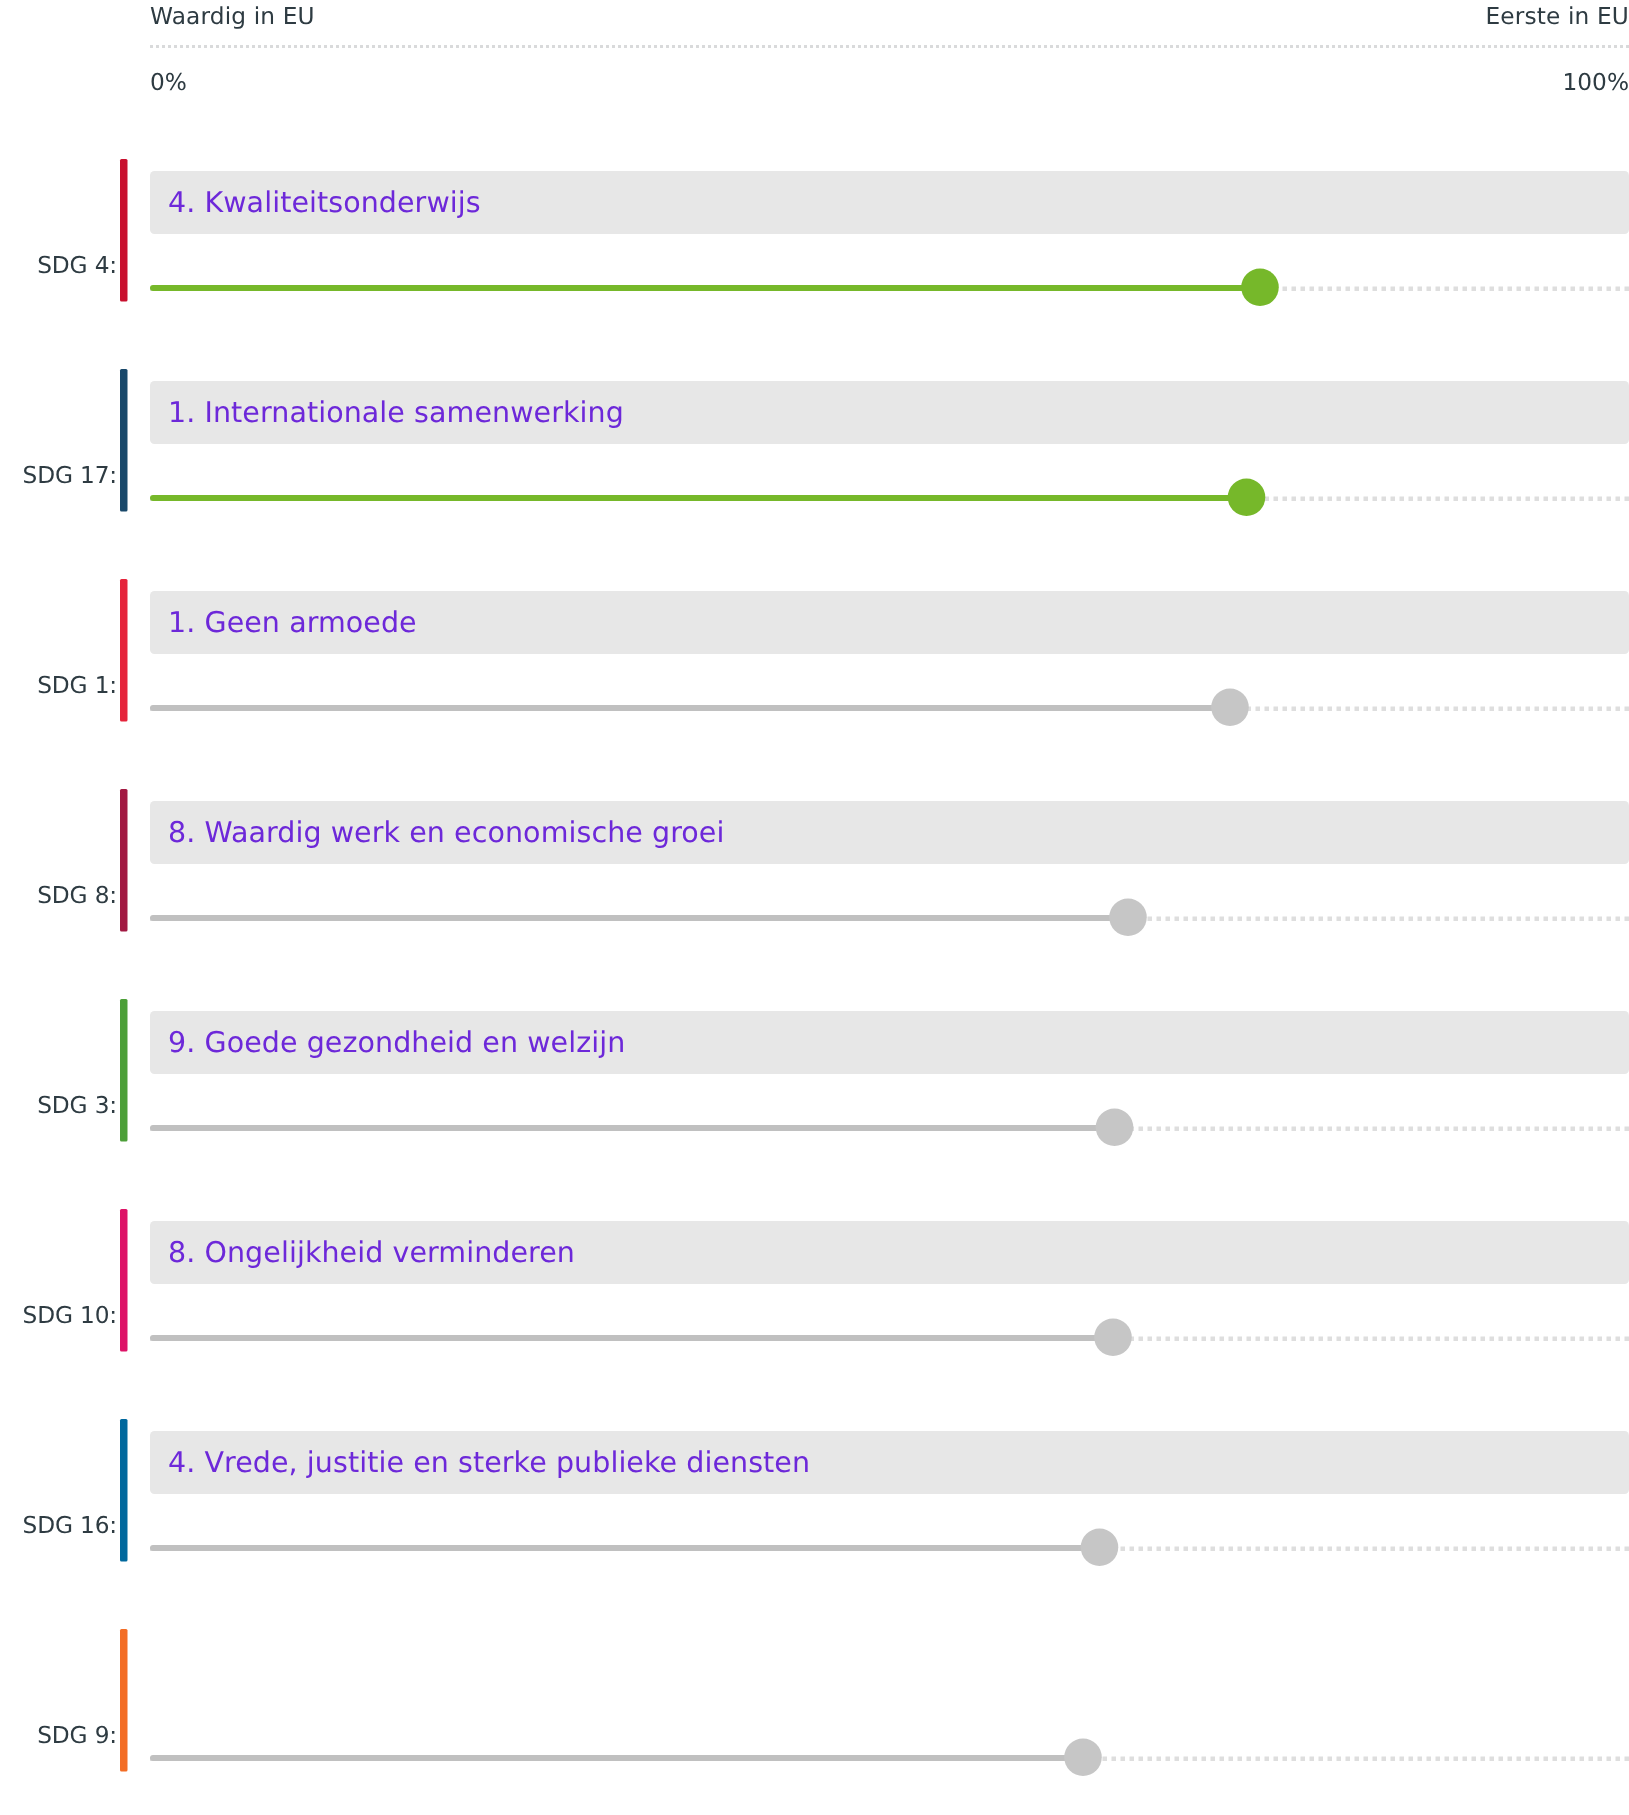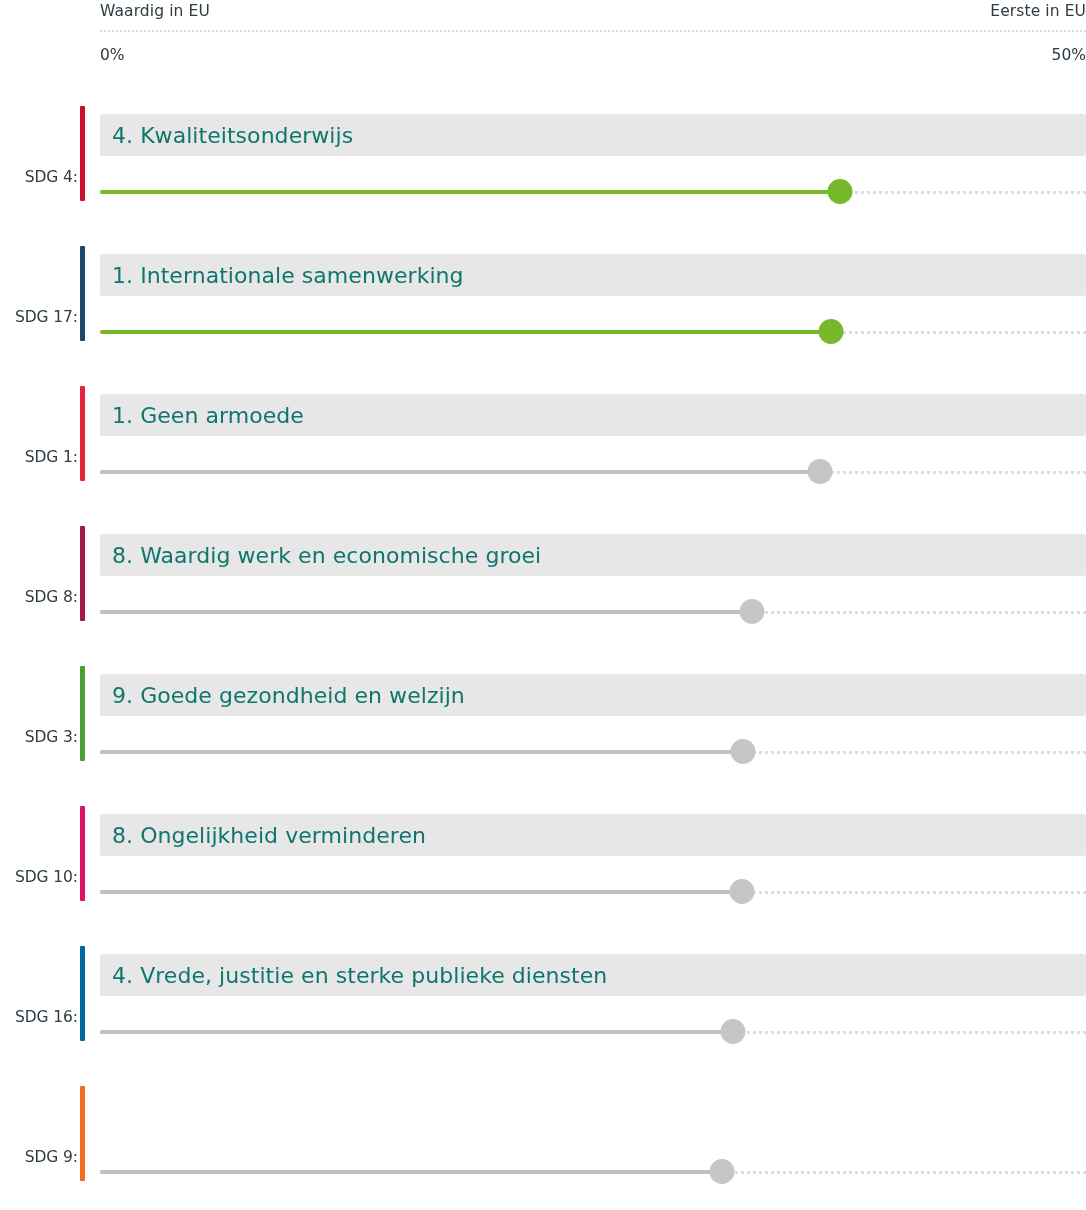--- a/index.html
+++ b/index.html
@@ -99,22 +99,22 @@
     position: absolute;
     left: 0; right: 0; top: 8px;
     height: 42px;
     background: #e7e7e7;
     border-radius: 3px;
     display: flex;
     align-items: center;
     padding-left: 12px;
   }
   .goal-chip-label {
-    font-size: 22px;
-    color: #0f766e;
+    font-size: 19px;
+    color: #6d28d9;
     letter-spacing: 0.05px;
     white-space: nowrap;
   }
 
   .slider {
     position: absolute;
     left: 0; right: 0; top: 74px;
     height: 24px;
   }
   .slider-dotted {
@@ -141,21 +141,21 @@
 <body>
 
 <div class="scale-header">
   <div class="scale-endpoints">
     <div class="scale-label left">Waardig in EU</div>
     <div class="scale-label right">Eerste in EU</div>
   </div>
   <div class="scale-dotline"></div>
   <div class="scale-values">
     <div class="scale-value left">0%</div>
-    <div class="scale-value right">50%</div>
+    <div class="scale-value right">100%</div>
   </div>
 </div>
 
 <div class="rows" id="rows">
     <div class="sdg-row">
       <div class="row-key">SDG 4:</div>
       <div class="row-colorbar" style="background: rgb(200, 16, 46);"></div>
       <div class="row-body">
         <div class="goal-chip">
           <span class="goal-chip-label">4. Kwaliteitsonderwijs</span>

